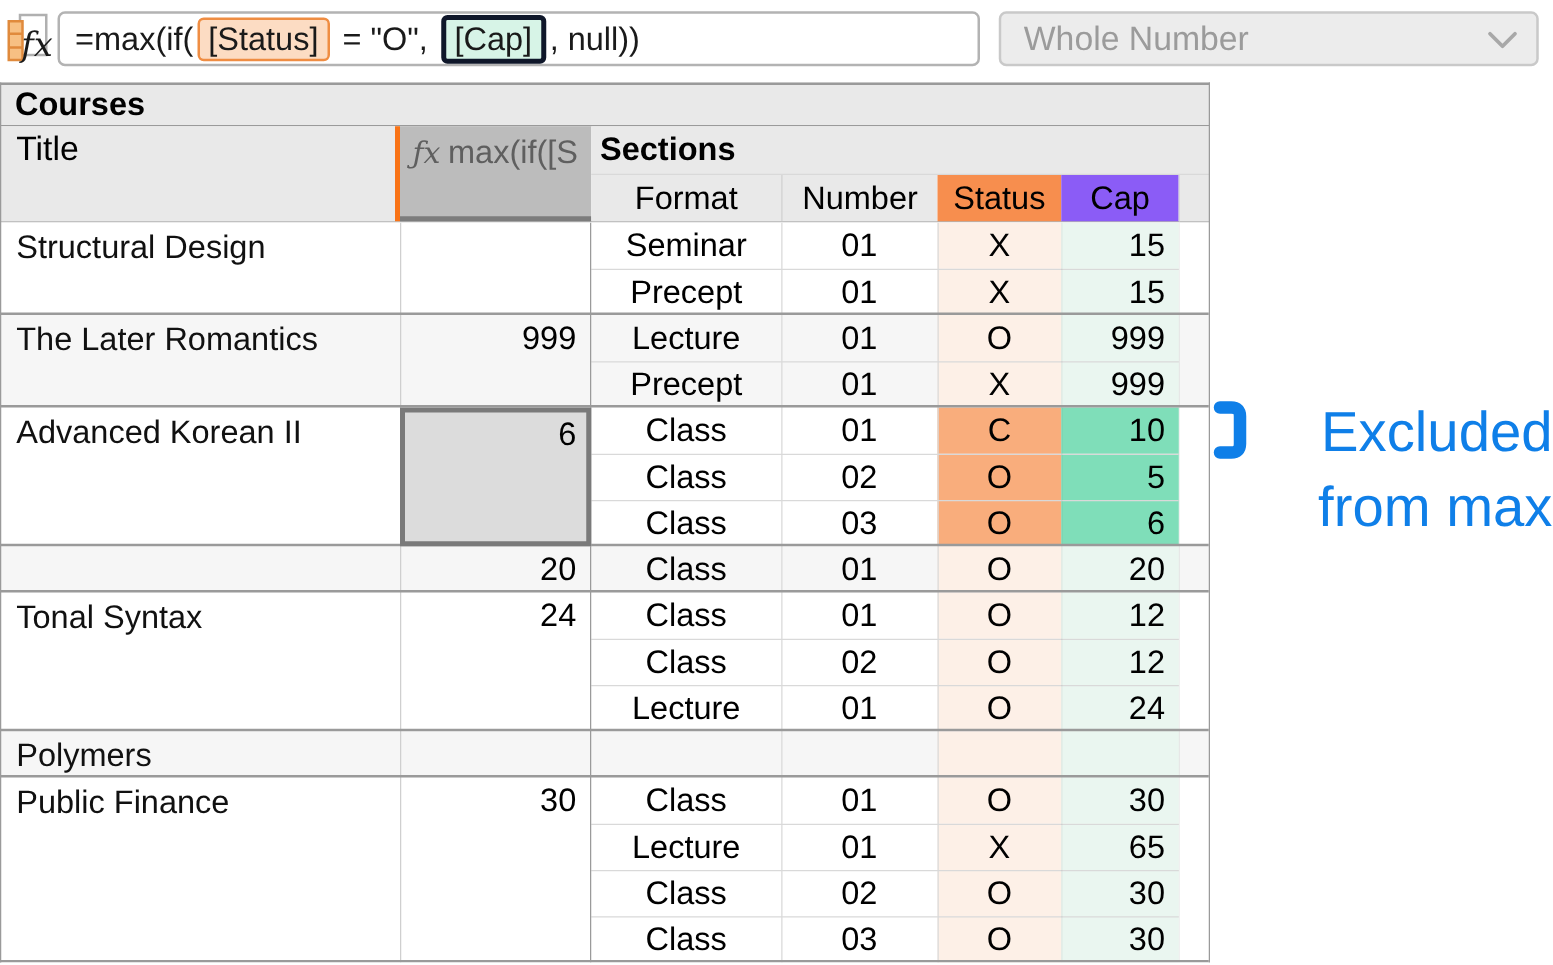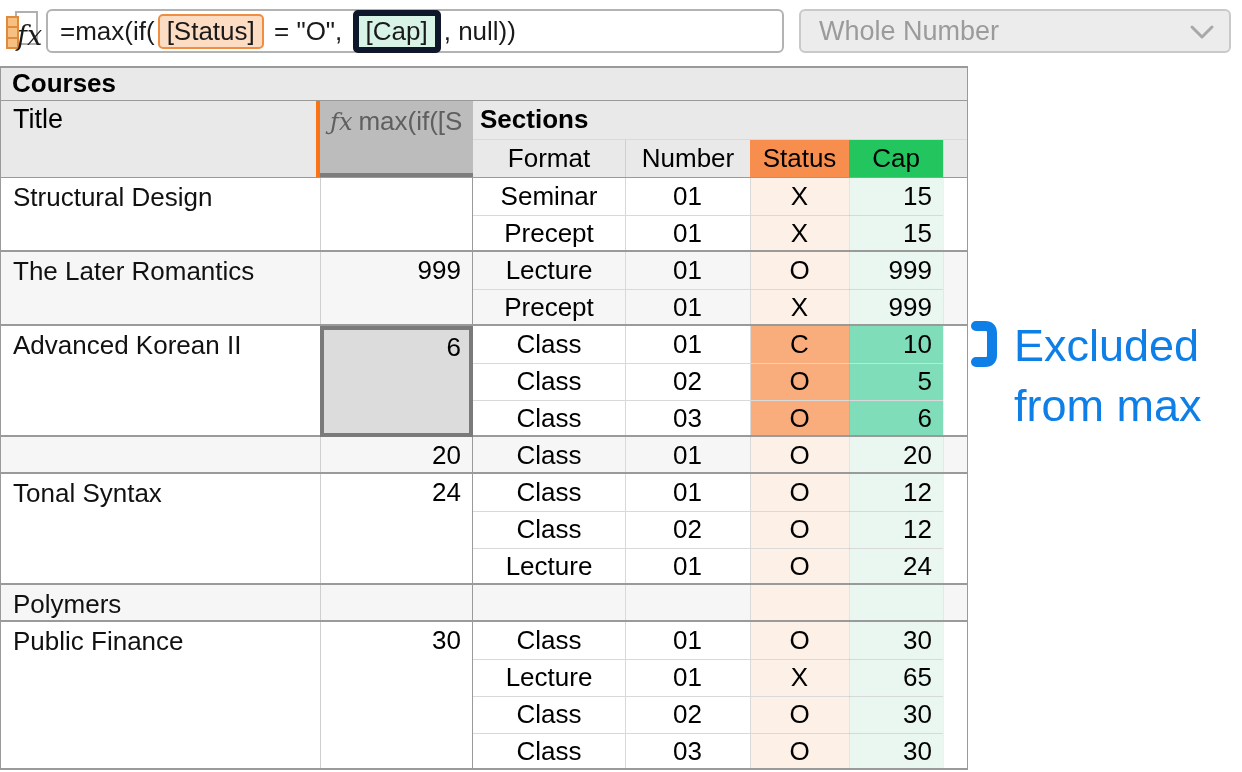--- a/index.html
+++ b/index.html
@@ -9,21 +9,21 @@
 
   
   #formula-bar{left:0;top:0;width:1242px;height:66px;background:#fff;}
   #fx-icon{left:2px;top:8px;width:42px;height:46px;}
   #formula-input{left:46px;top:9px;width:738px;height:44px;background:#fff;border:2px solid #b3b3b3;
     border-radius:6px;box-sizing:border-box;display:flex;align-items:center;padding-left:12px;
     font-size:26px;color:#1a1a1a;white-space:pre;}
   #formula-input span{white-space:pre;}
   .token{display:inline-block;border-radius:5px;padding:0 7px;margin:0 3px;line-height:31px;}
   .token-status{background:#fcdcc3;border:2px solid #ef8d43;}
-  .token-cap{background:#d7f4e7;border:6px solid #0f172a;}
+  .token-cap{background:#d7f4e7;border:4px solid #0f172a;}
   #type-dropdown{left:799px;top:9px;width:432px;height:44px;background:#ececec;border:2px solid #c9c9c9;
     border-radius:6px;box-sizing:border-box;display:flex;align-items:center;justify-content:space-between;
     padding:0 14px 0 18px;font-size:27px;color:#9b9b9b;}
 
   
   #table{left:0;top:66px;width:968px;height:704px;background:#fff;}
   #courses-bar{height:35px;box-sizing:border-box;border-top:2px solid #9a9a9a;border-bottom:1px solid #9a9a9a;
     background:#e9e9e9;font-weight:bold;font-size:26px;line-height:31px;padding-left:12px;}
   #header-row{display:flex;height:77px;box-sizing:border-box;border-bottom:1px solid #9a9a9a;}
   #title-header{width:320px;box-sizing:border-box;border-right:4px solid #f97316;background:#e9e9e9;
@@ -32,29 +32,29 @@
     color:#5f5f5f;font-size:26px;padding:5px 0 0 10px;white-space:nowrap;overflow:hidden;}
   .fx-glyph{font-style:italic;font-family:"DejaVu Serif", serif;font-size:24px;padding-right:6px;}
   #sections-wrap{width:495px;display:flex;flex-direction:column;}
   #sections-title{height:39px;box-sizing:border-box;border-bottom:1px solid #d9d9d9;background:#e9e9e9;
     font-weight:bold;font-size:26px;line-height:37px;padding-left:7px;}
   #subheads{display:flex;height:37px;font-size:26px;line-height:36px;}
   .subhead{box-sizing:border-box;text-align:center;background:#e9e9e9;}
   #format-header{width:152px;}
   #number-header{width:125px;border-left:1px solid #cfcfcf;}
   #status-header{width:99px;background:#f78e4e;}
-  #cap-header{width:94px;background:#22c55e;}
+  #cap-header{width:94px;background:#8b5cf6;}
   #gutter-header{width:25px;border-left:1px solid #d9d9d9;}
   #rows{position:relative;height:592px;background:#fff;overflow:hidden;font-size:26px;}
   #left-border{left:0;top:66px;width:1px;height:704px;background:#9a9a9a;}
   #right-border{left:967px;top:66px;width:1px;height:704px;background:#9a9a9a;}
 
   
   #annotation-bracket{left:969px;top:318px;width:30px;height:52px;}
-  #annotation-text{left:1014px;top:316px;width:228px;font-size:45px;line-height:60px;color:#0f7fe8;}
+  #annotation-text{left:1014px;top:316px;width:228px;font-size:45px;line-height:60px;color:#0f7fe8;text-align:right;}
 </style>
 </head>
 <body>
 
 <div id="stage">
 
   <div id="formula-bar" class="abs">
     <div id="fx-icon" class="abs">
       <svg width="42" height="46" viewBox="0 0 42 46">
         <rect x="14" y="4" width="21" height="32" fill="#ffffff" stroke="#b0b0b0" stroke-width="2"></rect>

